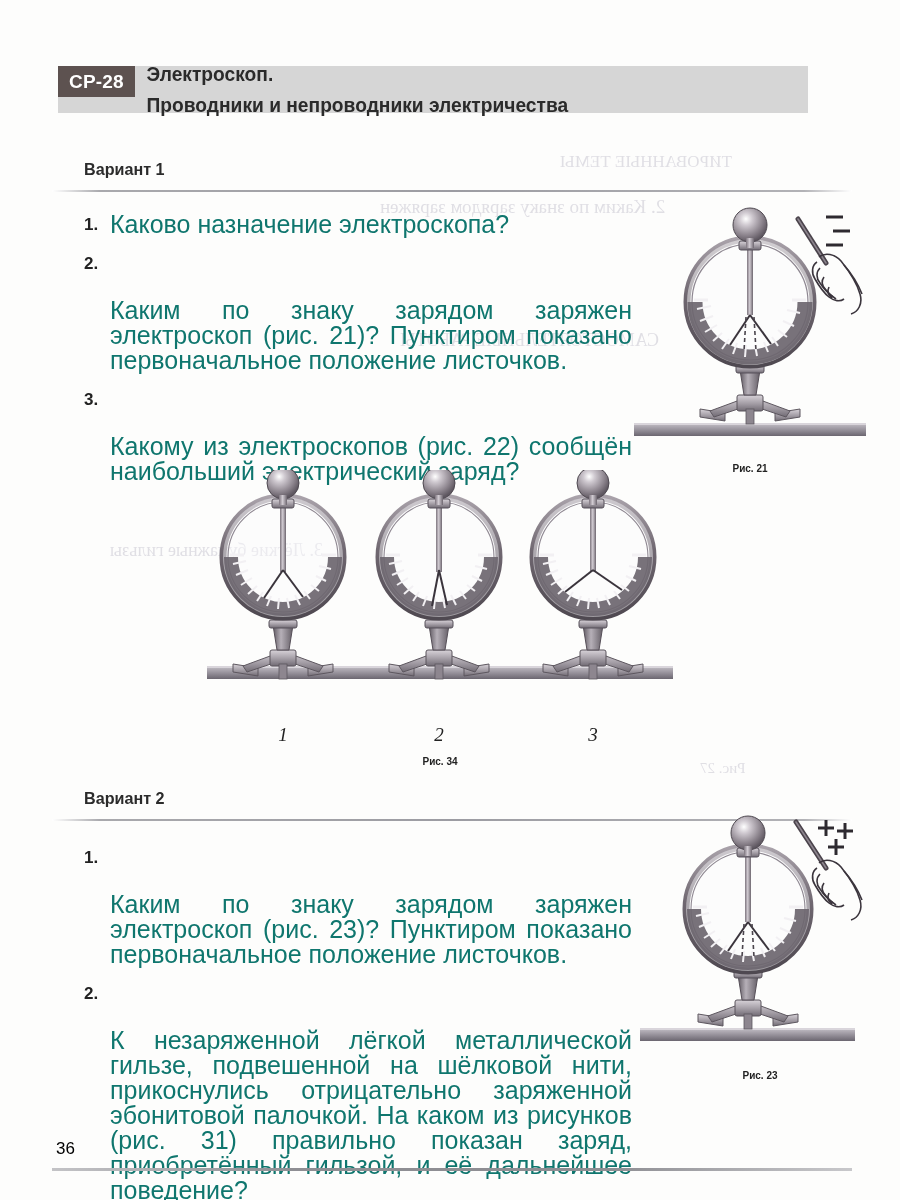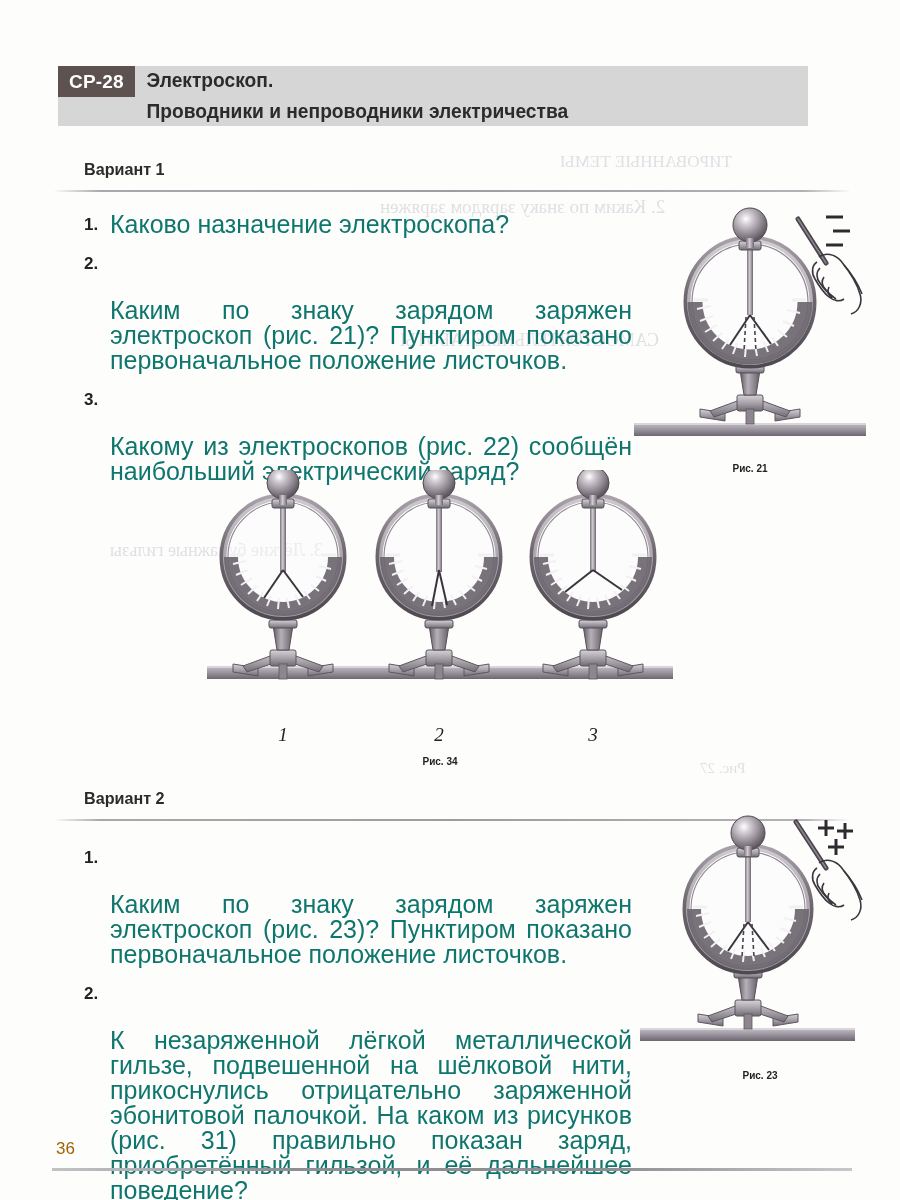--- a/index.html
+++ b/index.html
@@ -31,21 +31,21 @@
     position: absolute;
     inset: 0;
   }
 
   
   .header {
     position: absolute;
     left: 58px;
     top: 66px;
     width: 750px;
-    height: 60px;
+    height: 47px;
     background: #d6d6d6;
     display: flex;
     align-items: stretch;
   }
   .badge {
     background: #5d5250;
     color: #ffffff;
     font-family: "Liberation Sans", sans-serif;
     font-weight: bold;
     font-size: 19px;
@@ -134,21 +134,21 @@
     text-align: center;
   }
 
   
   .page-num {
     position: absolute;
     left: 56px;
     top: 1139px;
     font-family: "Liberation Sans", sans-serif;
     font-size: 17px;
-    color: #a16207;
+    color: #000000;
   }
   .footer-rule {
     position: absolute;
     left: 52px;
     top: 1168px;
     width: 800px;
     height: 3px;
     background: linear-gradient(to right, #c3c3c6 0%, #8e8e93 30%, #8e8e93 70%, #c8c8cb 100%);
   }
 </style>

